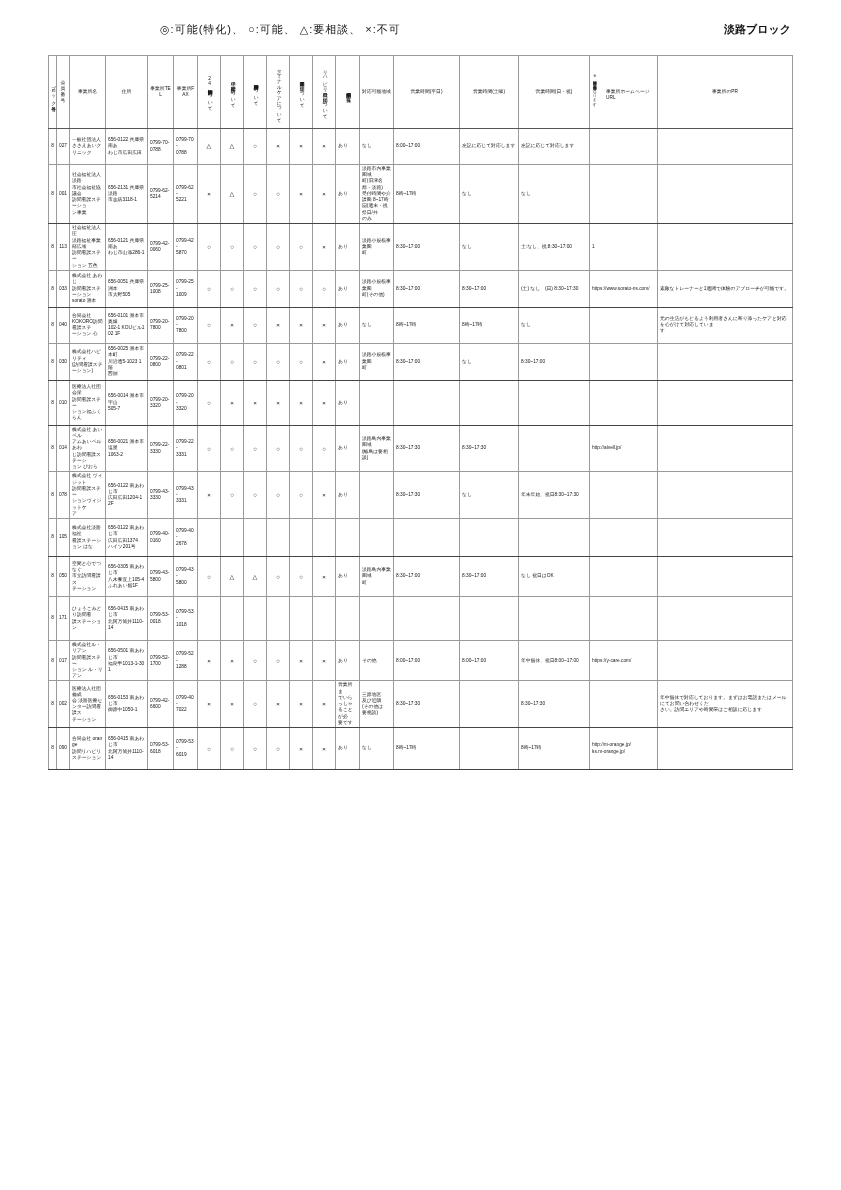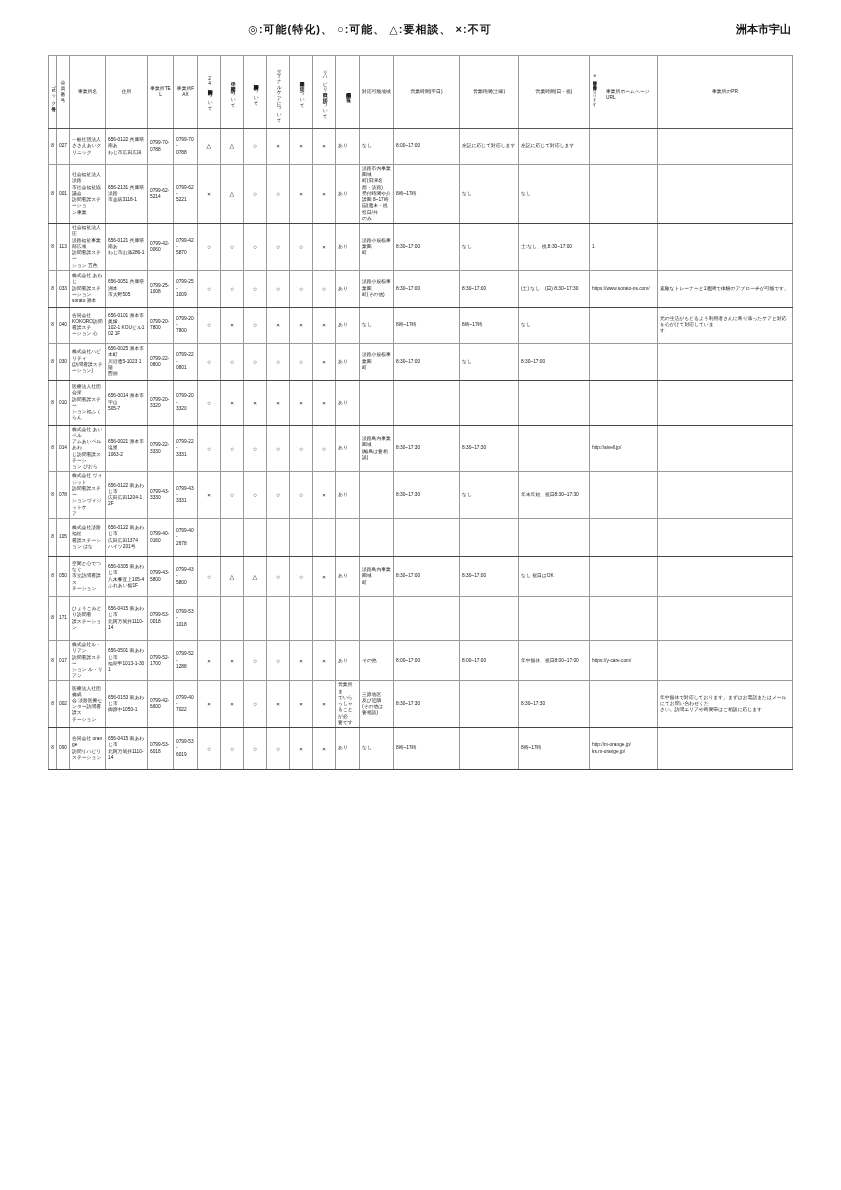--- a/index.html
+++ b/index.html
@@ -1,22 +1,22 @@
 <!DOCTYPE html>
 <html><head>
 <meta charset="utf-8">
 <style>
   html,body{margin:0;padding:0;}
   body{
     width:841px;height:1190px;position:relative;background:#ffffff;
     font-family:"Liberation Sans","DejaVu Sans",sans-serif;color:#141414;
   }
   .legend{
-    position:absolute;top:22px;left:160px;width:420px;text-align:center;
-    font-size:11px;font-weight:bold;letter-spacing:1px;white-space:nowrap;
+    position:absolute;top:22px;left:160px;width:420px;text-align:left;
+    font-size:11px;font-weight:normal;letter-spacing:1px;white-space:nowrap;
   }
   .block-label{
     position:absolute;top:22px;right:50px;font-size:11px;font-weight:bold;
   }
   table.grid{
     position:absolute;left:48px;top:55px;width:744px;
     border-collapse:collapse;table-layout:fixed;
     border:1.4px solid #333;
   }
   .grid th,.grid td{
@@ -43,21 +43,21 @@
     writing-mode:vertical-rl;text-orientation:upright;
     font-size:3.8px;line-height:1.4;color:#222;
   }
   .url-label{display:block;margin-left:14px;text-align:left;}
   .pr-h{text-align:left;vertical-align:middle;padding-left:4px;}
 </style>
 </head>
 <body>
 
 <div class="legend">◎:可能(特化)、 ○:可能、 △:要相談、 ×:不可</div>
-<div class="block-label">洲本市宇山</div>
+<div class="block-label">淡路ブロック</div>
 
 <table class="grid">
   <colgroup>
     <col style="width:8px">
       <col style="width:13px">
       <col style="width:36px">
       <col style="width:42px">
     <col style="width:26px">
       <col style="width:24px">
     <col style="width:23px">

